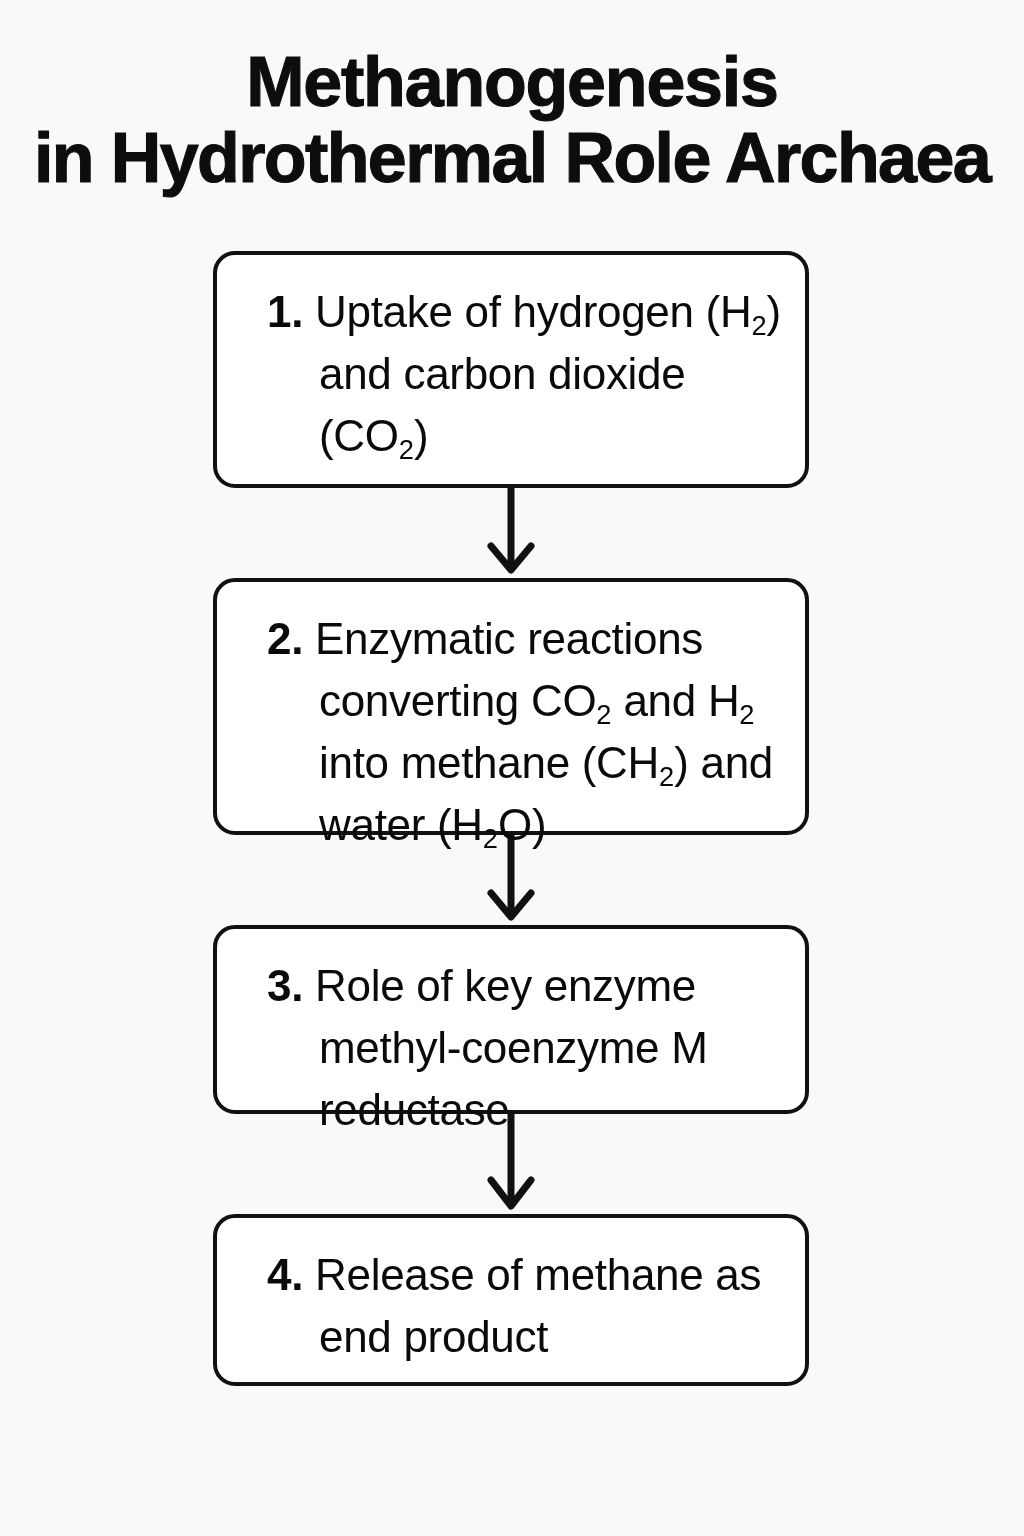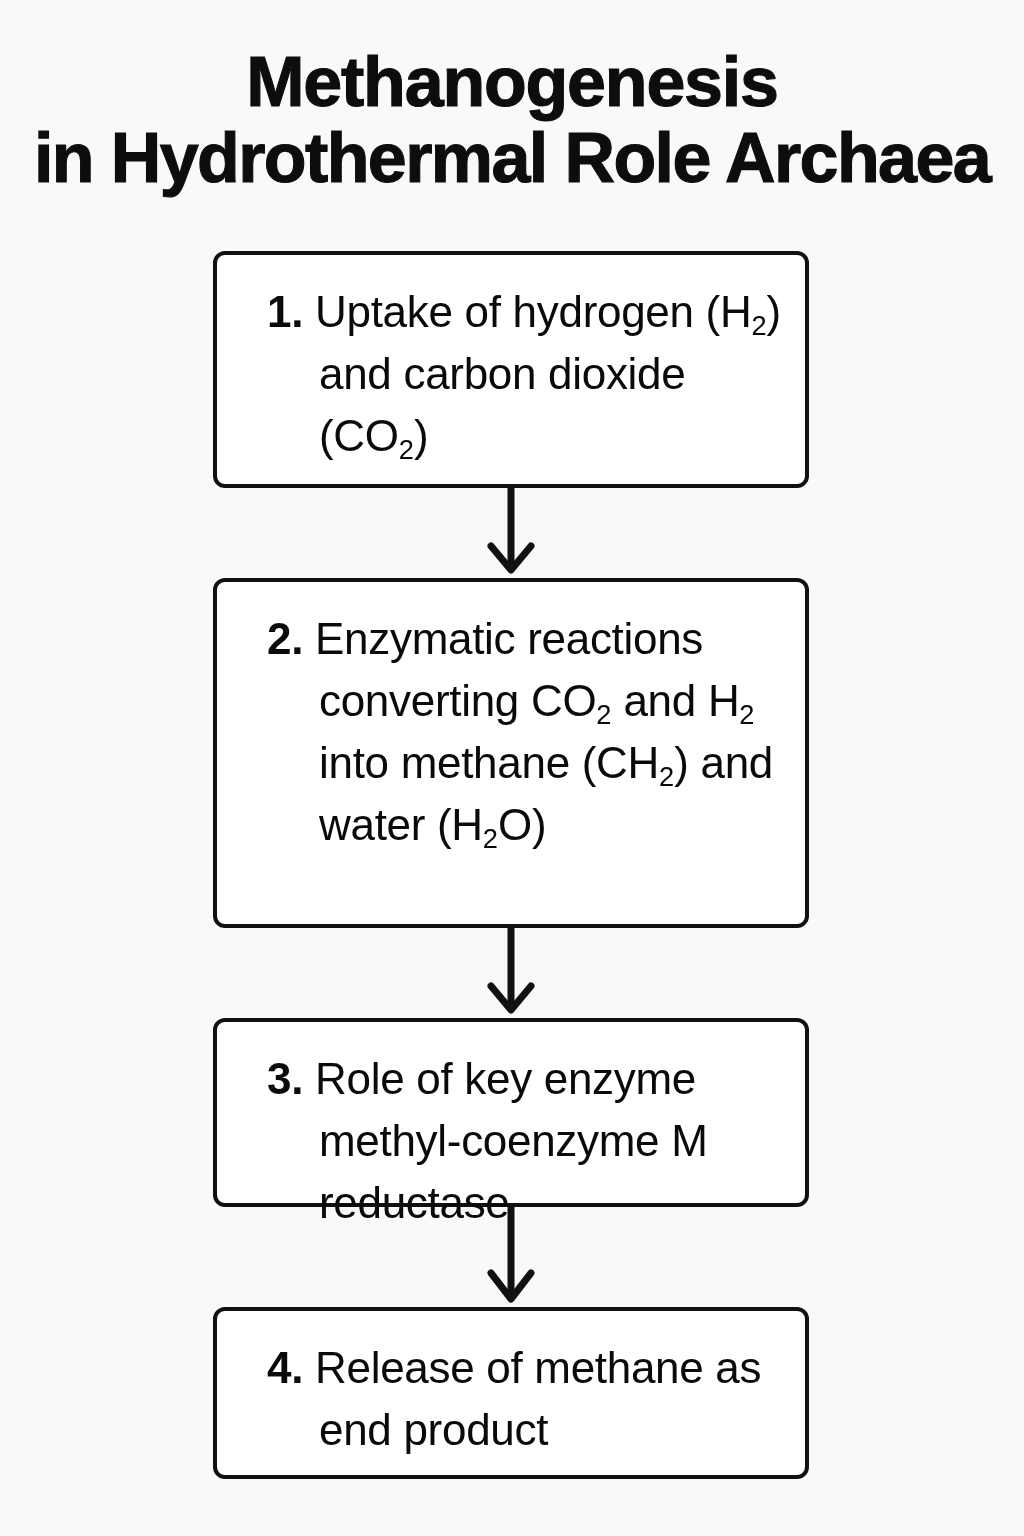--- a/index.html
+++ b/index.html
@@ -39,21 +39,21 @@
     position: absolute;
     left: 213px;
     top: 251px;
     width: 596px;
   }
 
   .step-box {
     position: relative;
     background: #ffffff;
     border: 4px solid #111111;
-    border-radius: 12px;
+    border-radius: 22px;
     width: 596px;
     padding: 26px 22px 26px 50px;
   }
 
   .step-text {
     font-size: 44px;
     line-height: 1.41;
     font-weight: 400;
     color: #0a0a0a;
     text-indent: -52px;
@@ -65,21 +65,21 @@
   }
   .step-text sub {
     font-size: 0.62em;
     line-height: 0;
     vertical-align: -0.28em;
     letter-spacing: 0;
   }
 
   
   .box-1 { height: 237px; }
-  .box-2 { height: 350px; }
+  .box-2 { height: 257px; }
   .box-3 { height: 189px; }
   .box-4 { height: 172px; }
 
   
   .arrow {
     width: 596px;
     display: block;
   }
   .arrow svg { display: block; margin: 0 auto; }
 

